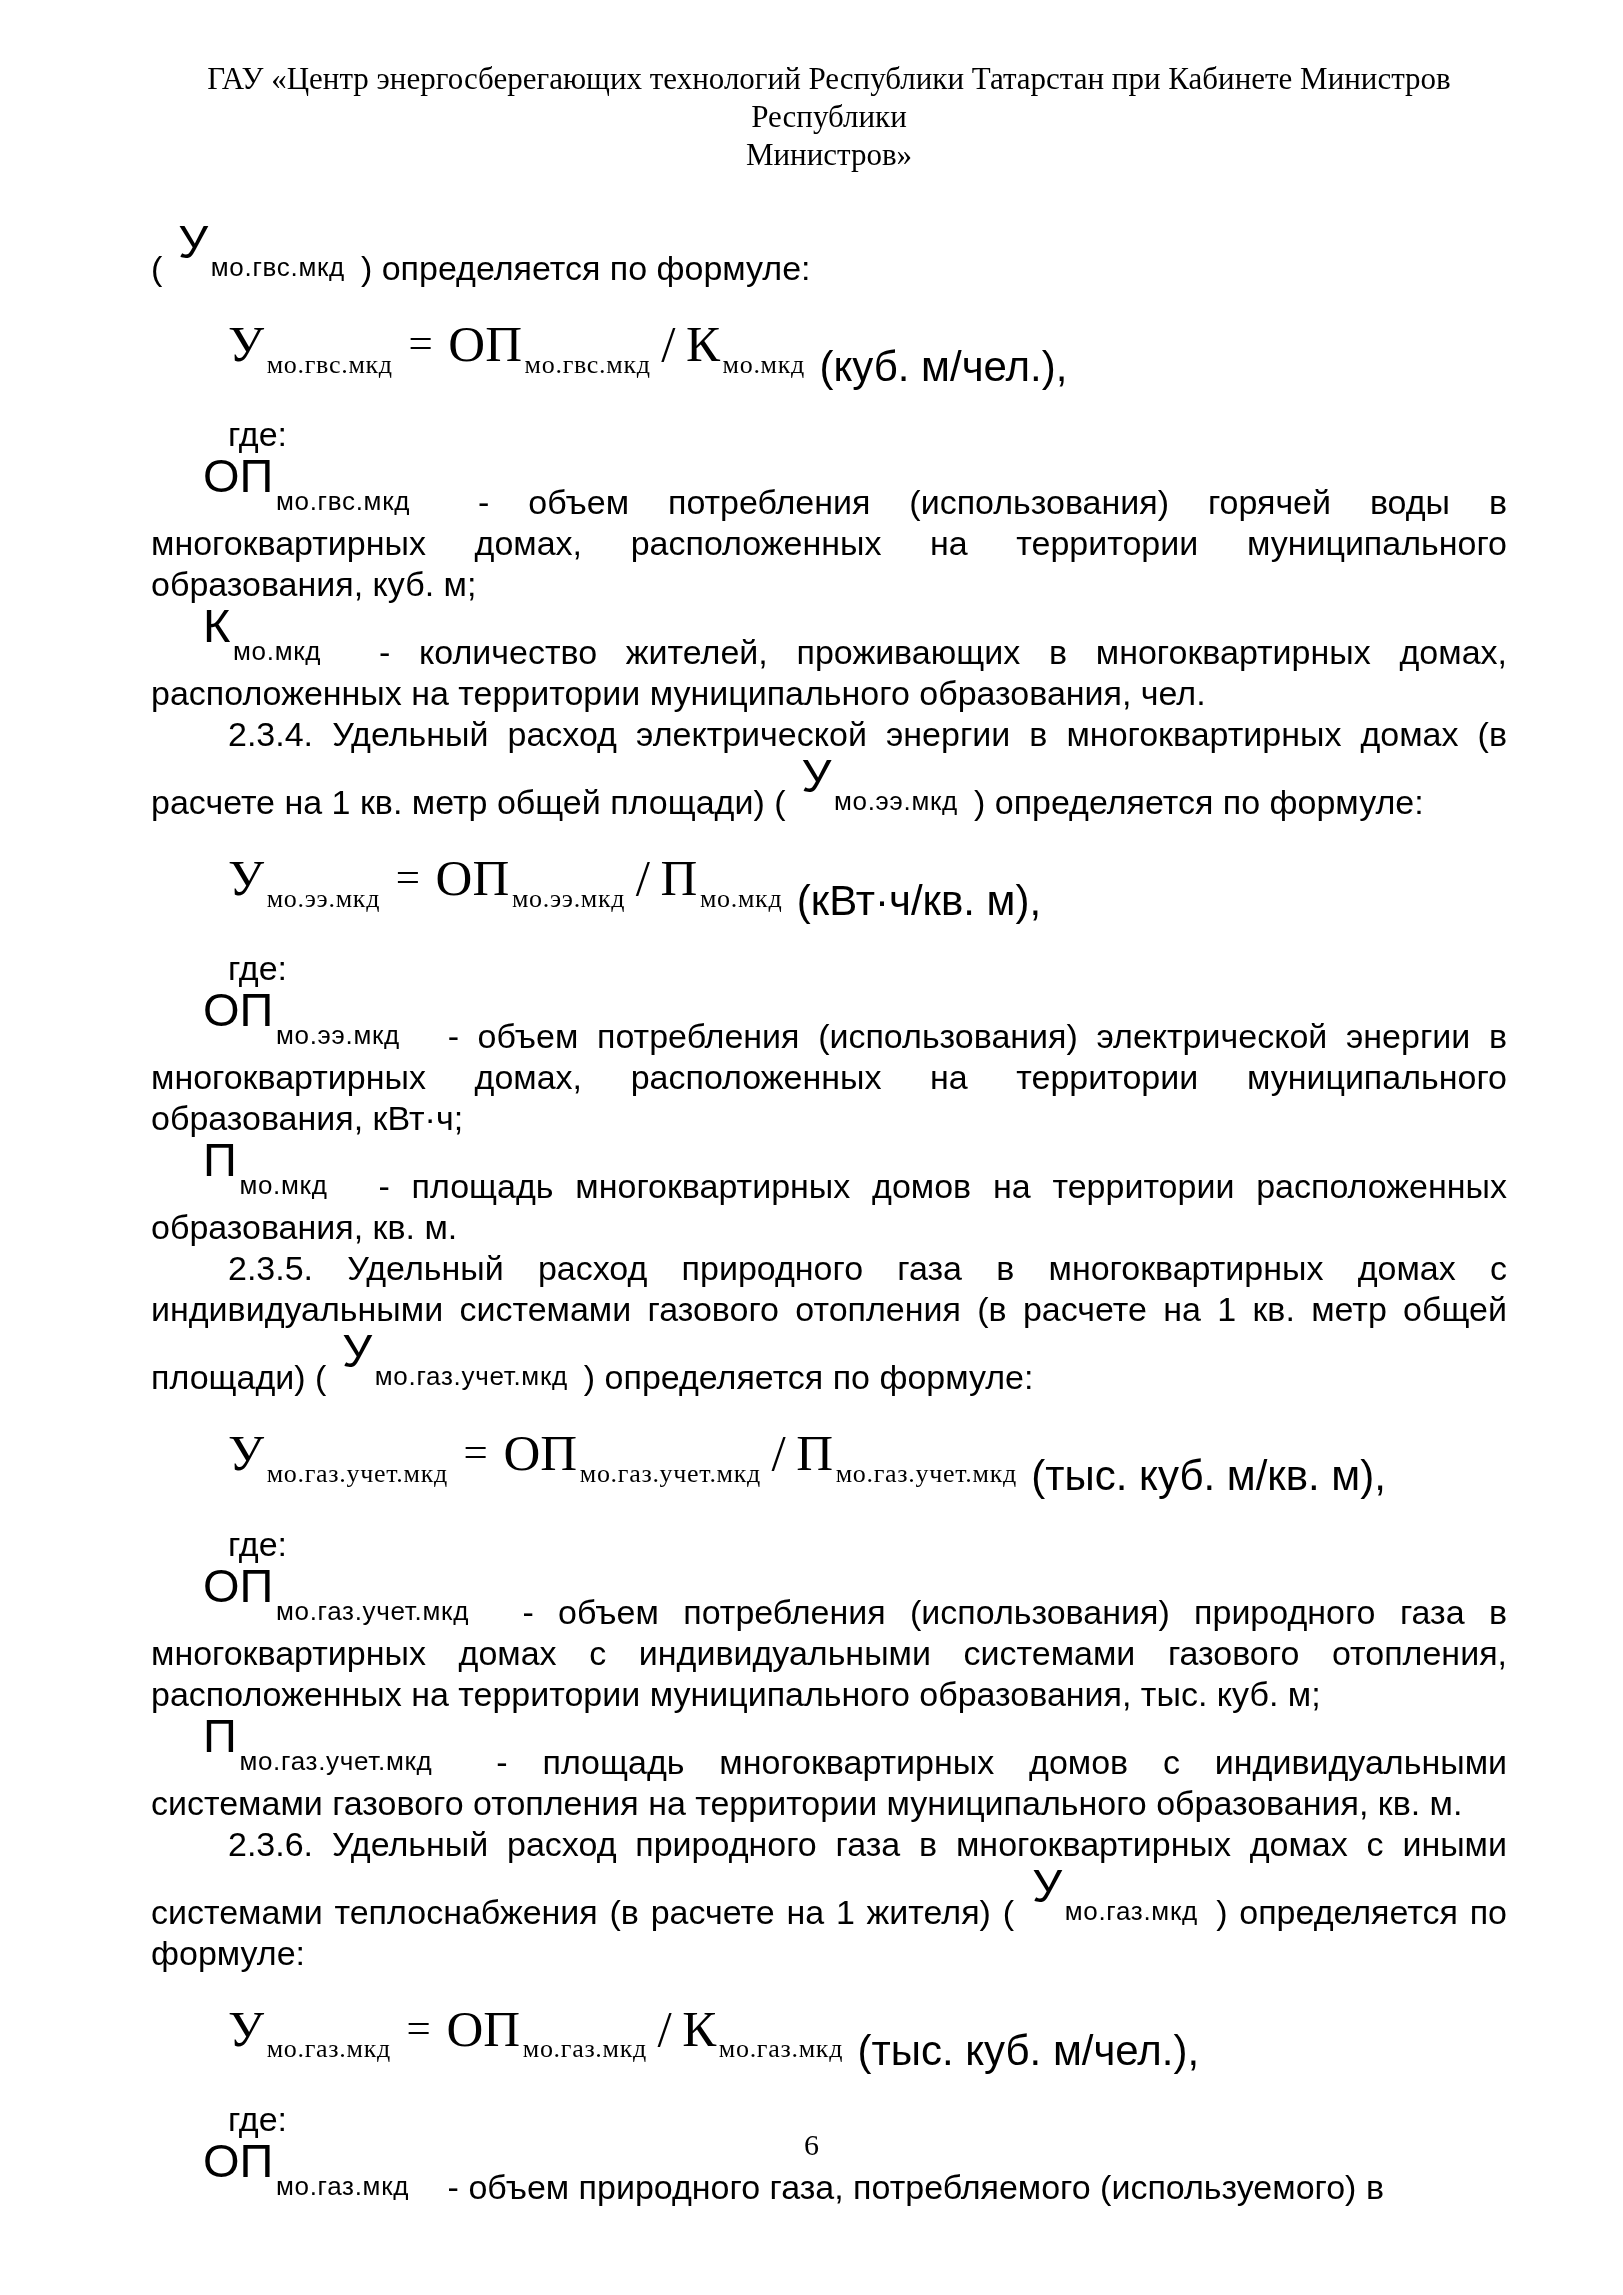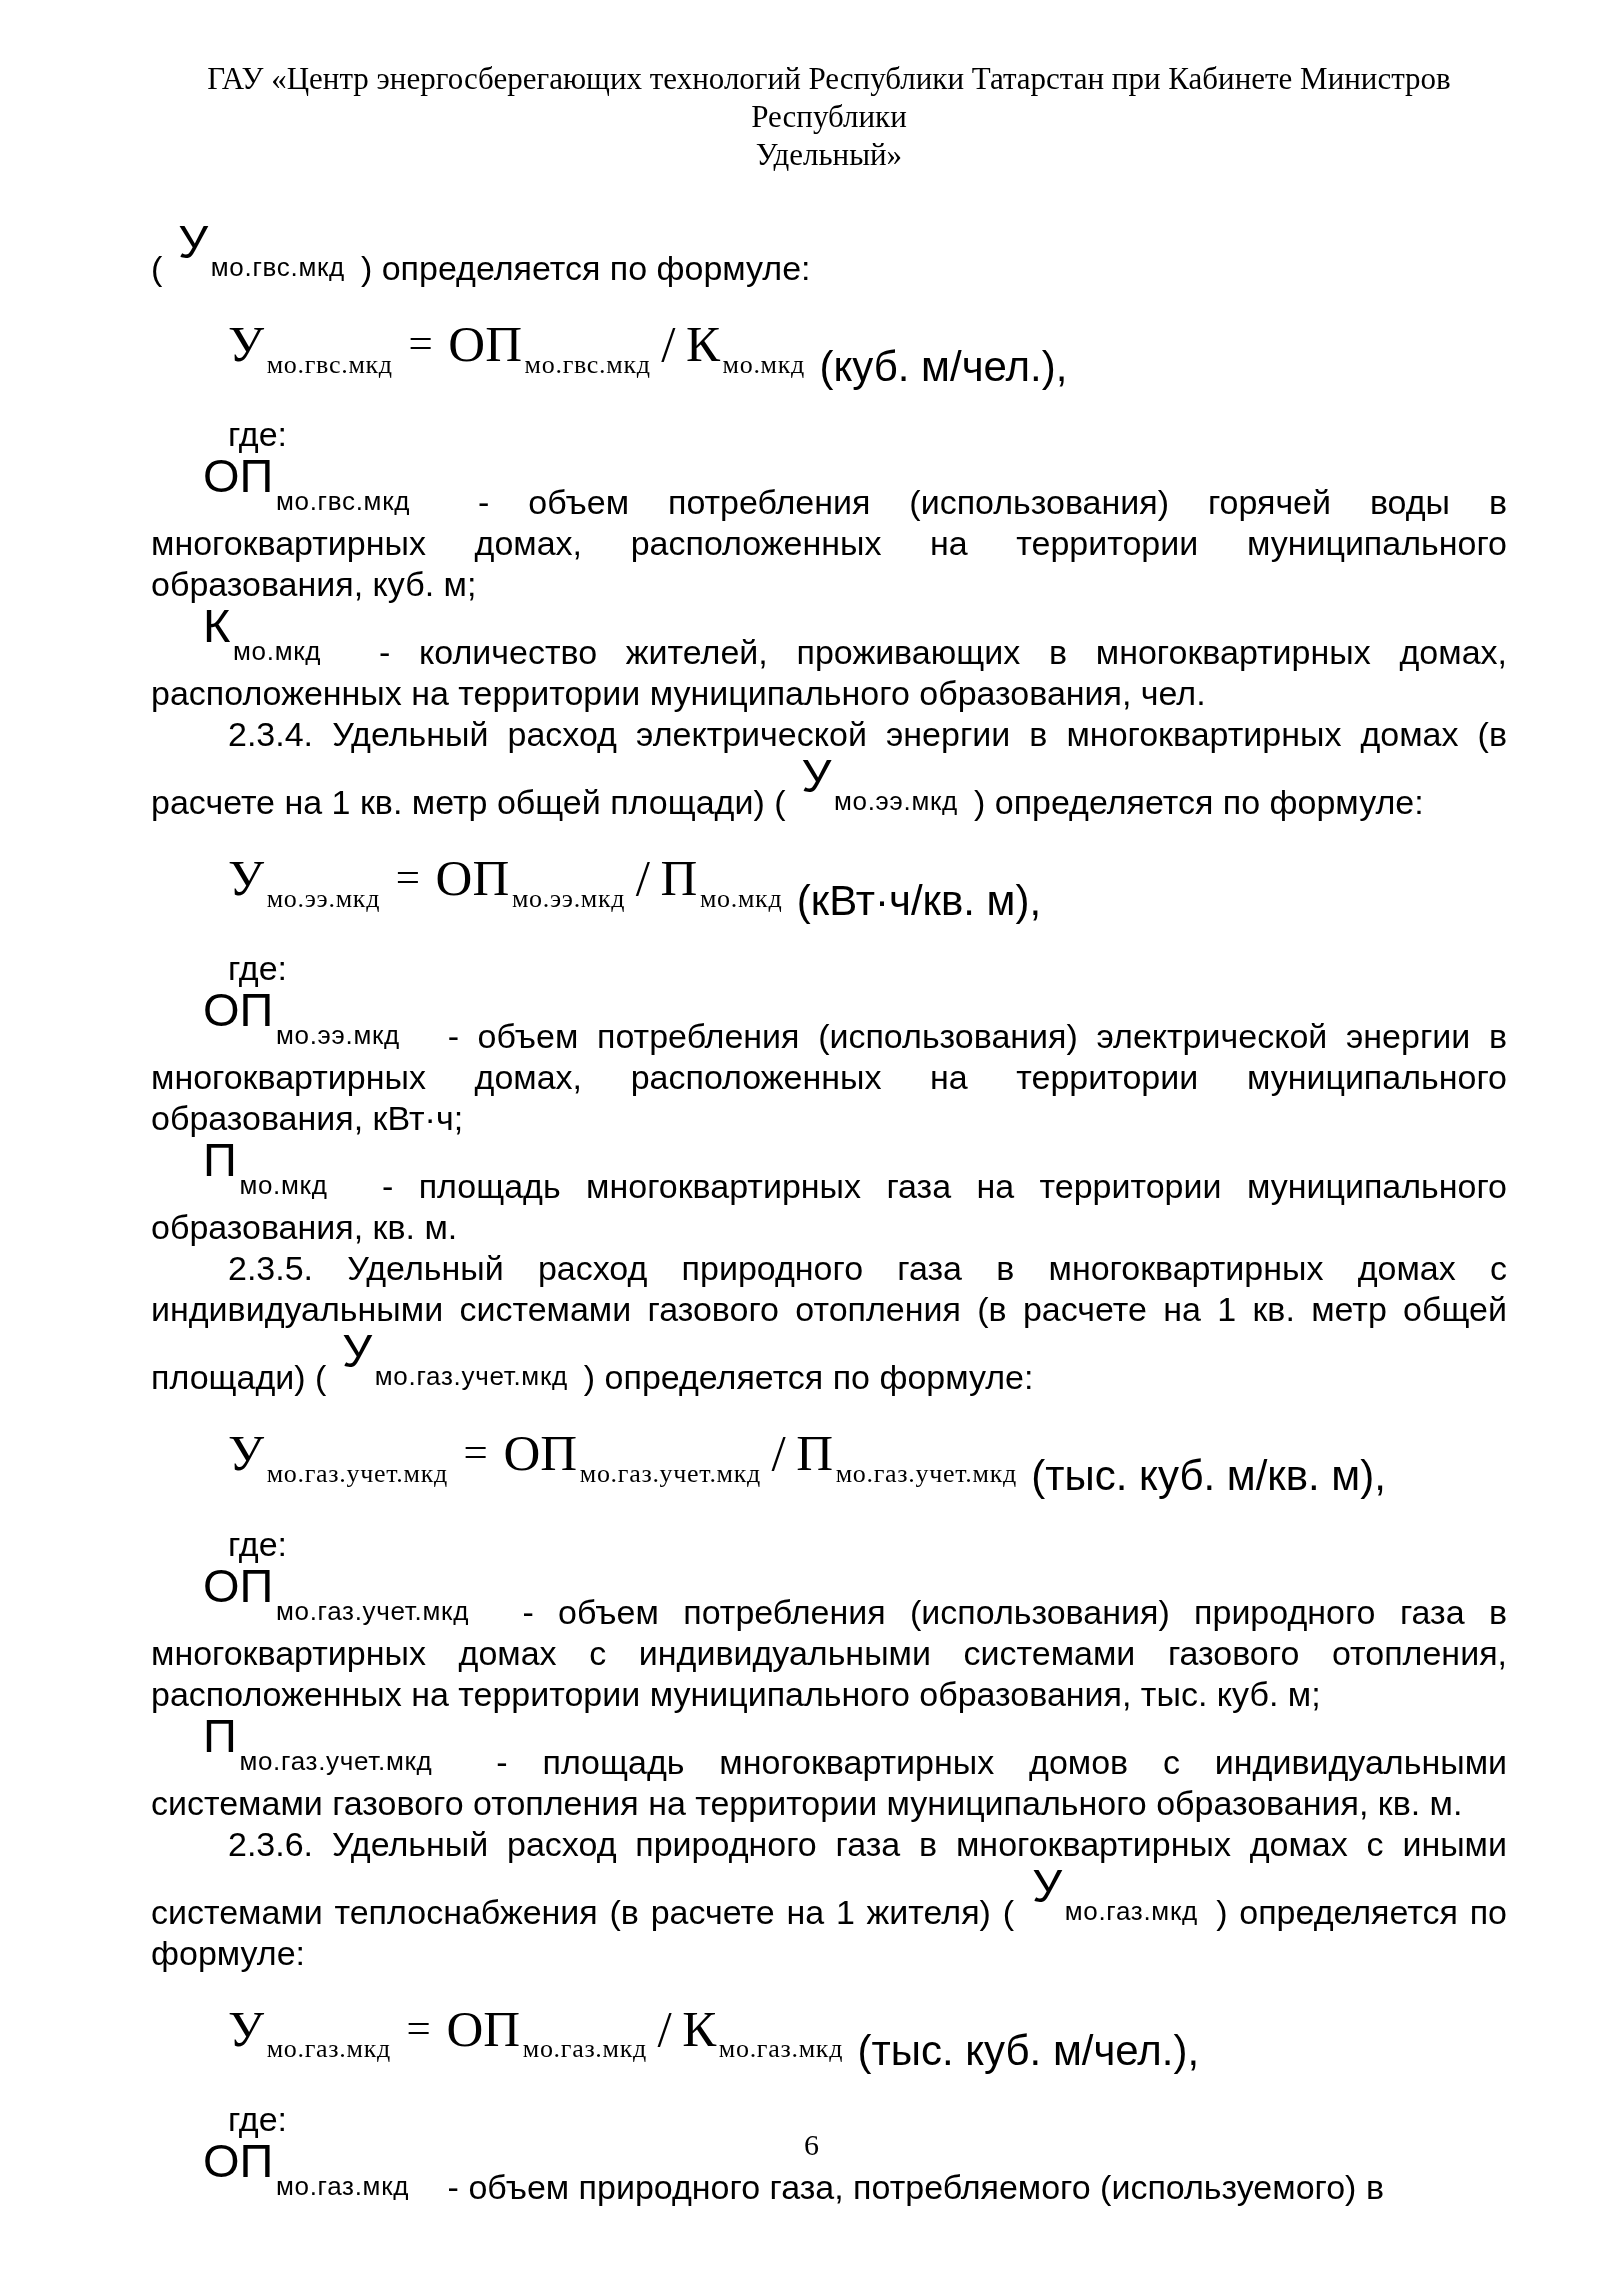--- a/index.html
+++ b/index.html
@@ -36,21 +36,21 @@
           font-family:"Liberation Serif",serif;font-size:30px;}
 </style>
 </head>
 <body>
 
 <div class="page">
   <div class="content">
 
     <div class="header">
       <div>ГАУ «Центр энергосберегающих технологий Республики Татарстан при Кабинете Министров Республики</div>
-      <div>Удельный»</div>
+      <div>Министров»</div>
     </div>
 
     <p class="para intro">
       <span>(</span>
       <span class="isym"><span class="ib">У</span><span class="is">мо.гвс.мкд</span></span>
       <span>) определяется по формуле:</span>
     </p>
 
     <div class="formula">
       <span class="fb">У</span><span class="fs">мо.гвс.мкд</span>
@@ -90,21 +90,21 @@
 
     <p class="para where">где:</p>
 
     <p class="para def">
       <span class="isym"><span class="ib">ОП</span><span class="is">мо.ээ.мкд</span></span>
       <span>- объем потребления (использования) электрической энергии в многоквартирных домах, расположенных на территории муниципального образования, кВт·ч;</span>
     </p>
 
     <p class="para def">
       <span class="isym"><span class="ib">П</span><span class="is">мо.мкд</span></span>
-      <span>- площадь многоквартирных газа на территории муниципального образования, кв. м.</span>
+      <span>- площадь многоквартирных домов на территории расположенных образования, кв. м.</span>
     </p>
 
     <p class="para numbered">
       <span>2.3.5. Удельный расход природного газа в многоквартирных домах с индивидуальными системами газового отопления (в расчете на 1 кв. метр общей площади) (</span>
       <span class="isym"><span class="ib">У</span><span class="is">мо.газ.учет.мкд</span></span>
       <span>) определяется по формуле:</span>
     </p>
 
     <div class="formula">
       <span class="fb">У</span><span class="fs">мо.газ.учет.мкд</span>

